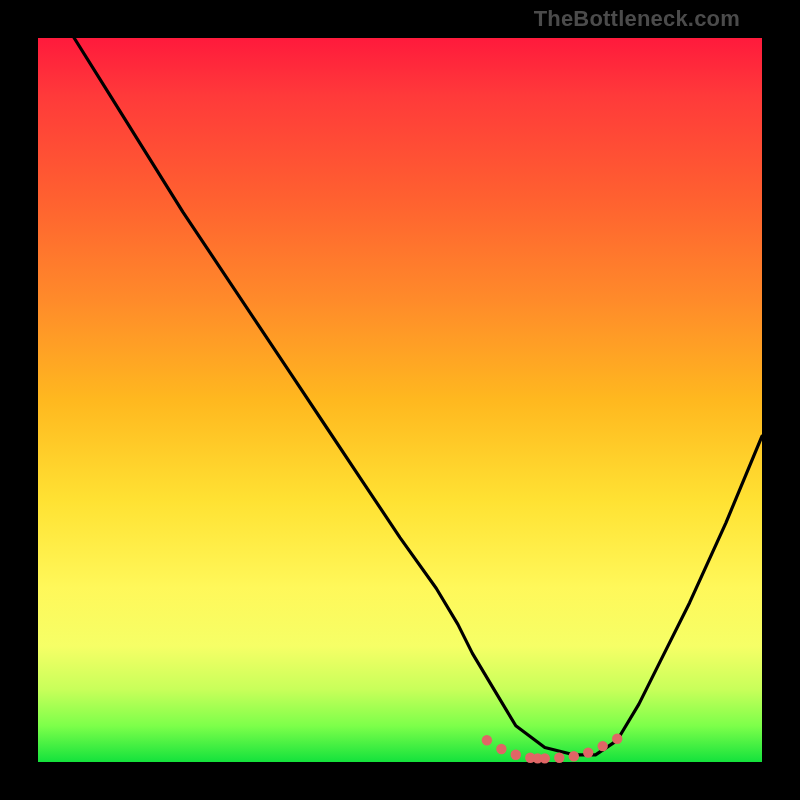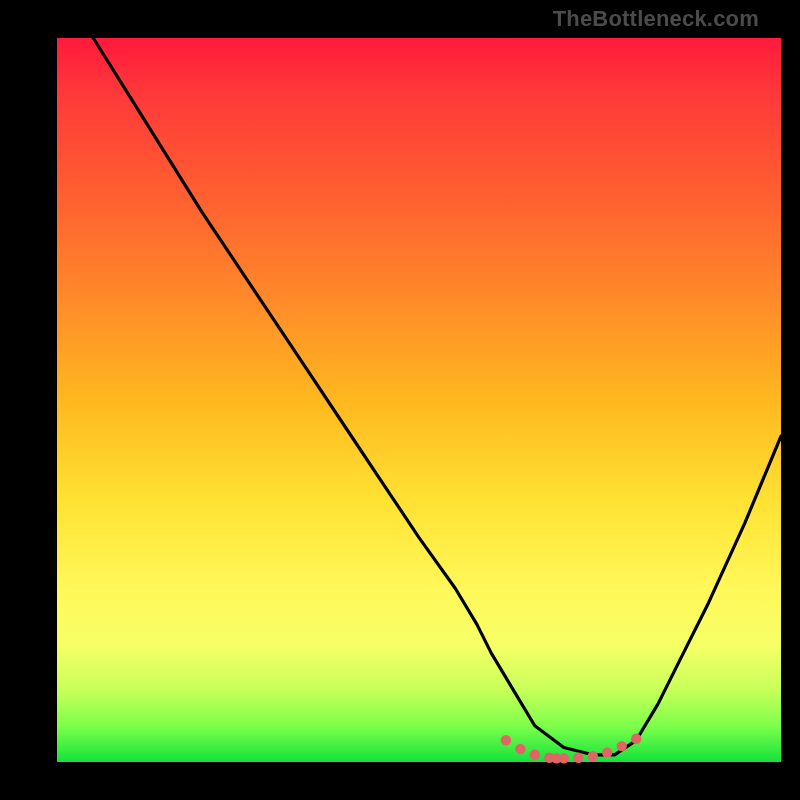--- a/index.html
+++ b/index.html
@@ -9,21 +9,20 @@
     height: 800px;
     background: #000;
     overflow: hidden;
     font-family: Arial, Helvetica, sans-serif;
   }
   .frame {
     position: relative;
     width: 752px;
     height: 800px;
     background: #000;
-    margin-left: 19px;
   }
   .watermark {
     position: absolute;
     top: 6px;
     right: 12px;
     color: #4b4b4b;
     font-size: 22px;
     font-weight: 600;
     letter-spacing: 0.2px;
     user-select: none;

